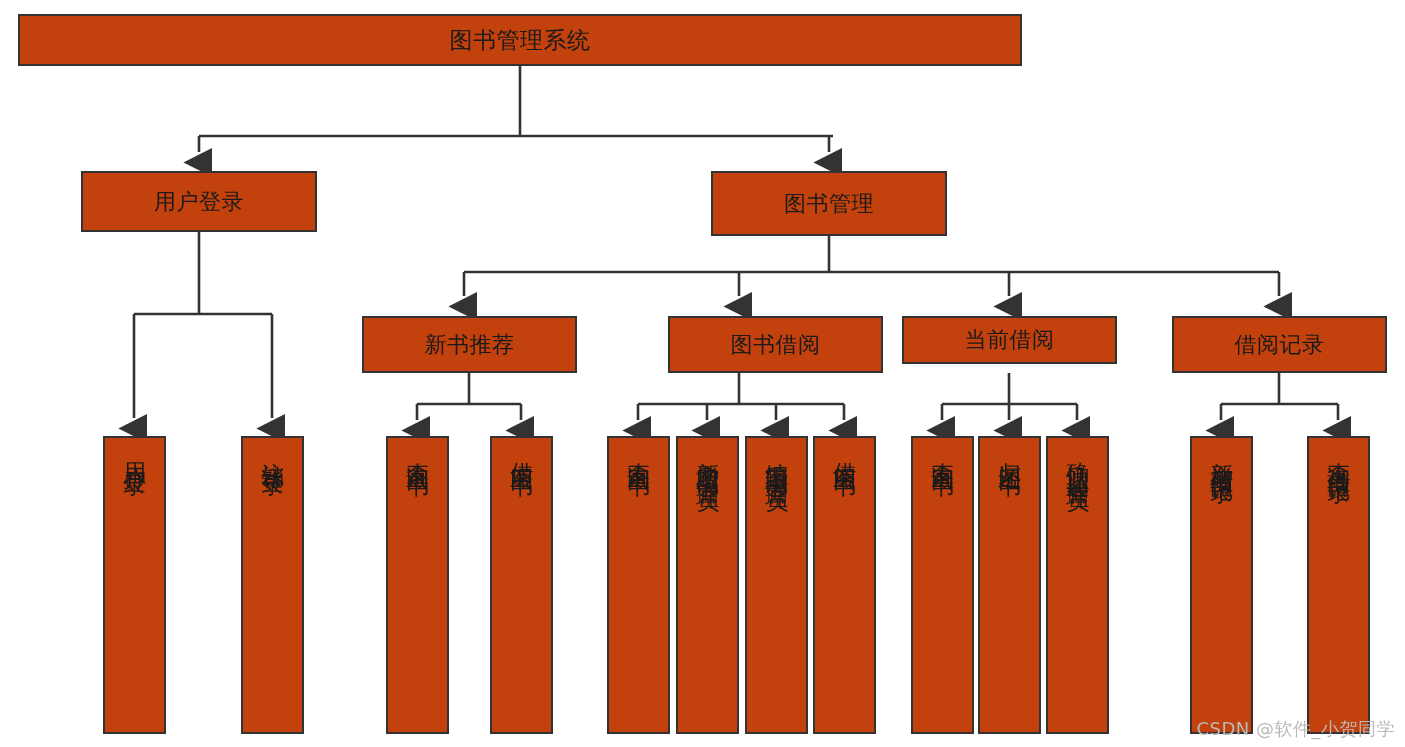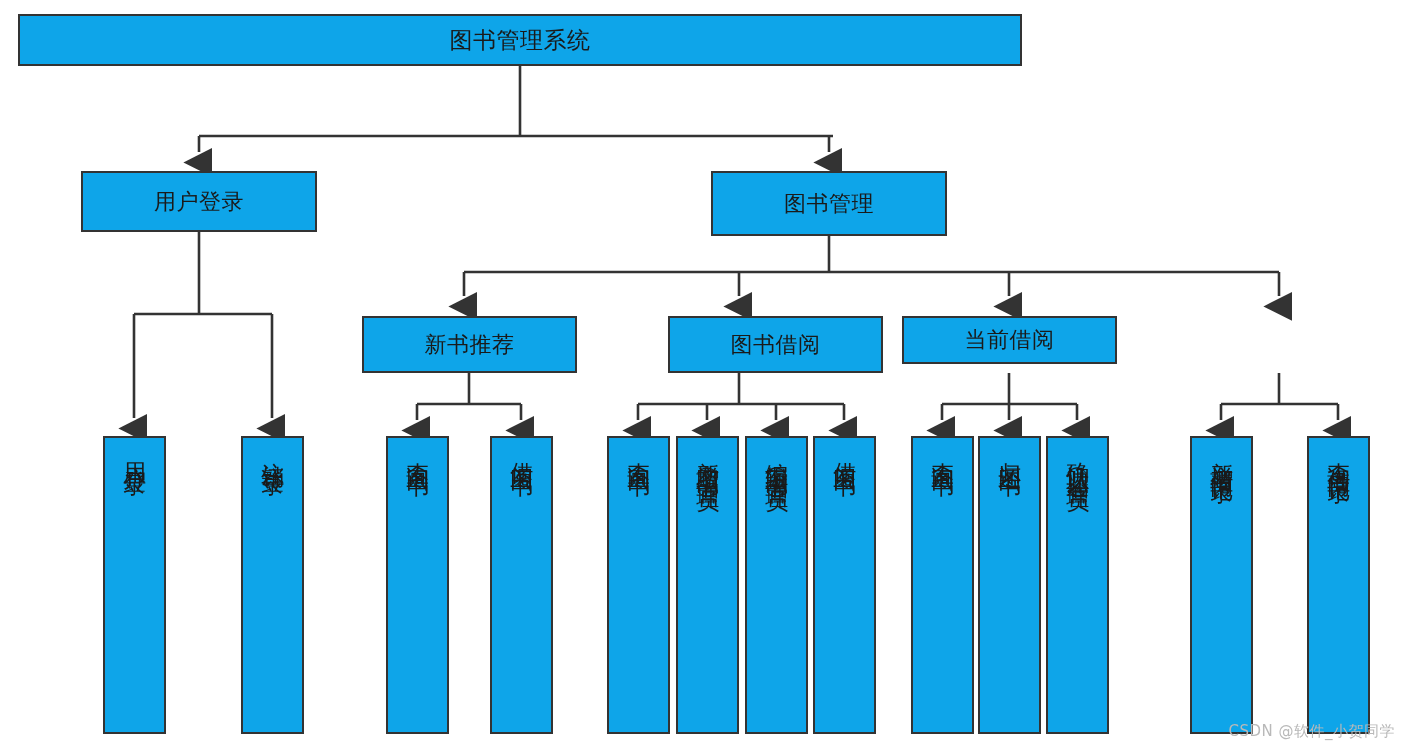--- a/index.html
+++ b/index.html
@@ -17,21 +17,21 @@
   svg#wires{
     position:absolute;
     left:0; top:0;
     width:1405px;
     height:747px;
     pointer-events:none;
   }
   .node{
     position:absolute;
     box-sizing:border-box;
-    background:#0ea5e9;
+    background:#c2410c;
     border:2.5px solid #333333;
     display:flex;
     align-items:center;
     justify-content:center;
     text-align:center;
   }
   .node .lbl{
     font-size:22px;
     line-height:1.15;
     letter-spacing:0.5px;
@@ -50,21 +50,21 @@
     font-size:23px;
     line-height:1.1;
     letter-spacing:4px;
     white-space:normal;
     max-height:100%;
   }
   #watermark{
     position:absolute;
     right:10px;
     bottom:6px;
-    font-size:15px;
+    font-size:18px;
     color:#b9b9b9;
     letter-spacing:0.5px;
     white-space:nowrap;
     user-select:none;
   }
 </style>
 </head>
 <body>
 
 <div id="canvas">
@@ -132,20 +132,23 @@
 
   <div class="node" style="left:362px; top:316px; width:215px; height:57px;">
     <span class="lbl">新书推荐</span>
   </div>
   <div class="node" style="left:668px; top:316px; width:215px; height:57px;">
     <span class="lbl">图书借阅</span>
   </div>
   <div class="node" style="left:902px; top:316px; width:215px; height:48px;">
     <span class="lbl">当前借阅</span>
   </div>
+  <div class="node" style="left:1172px; top:316px; width:215px; height:57px;">
+    <span class="lbl">借阅记录</span>
+  </div>
 
   <div class="node vert" style="left:103px; top:436px; width:63px; height:298px;">
     <span class="lbl">用户登录</span>
   </div>
   <div class="node vert" style="left:241px; top:436px; width:63px; height:298px;">
     <span class="lbl">注销登录</span>
   </div>
 
   <div class="node vert" style="left:386px; top:436px; width:63px; height:298px;">
     <span class="lbl">查询图书</span>

